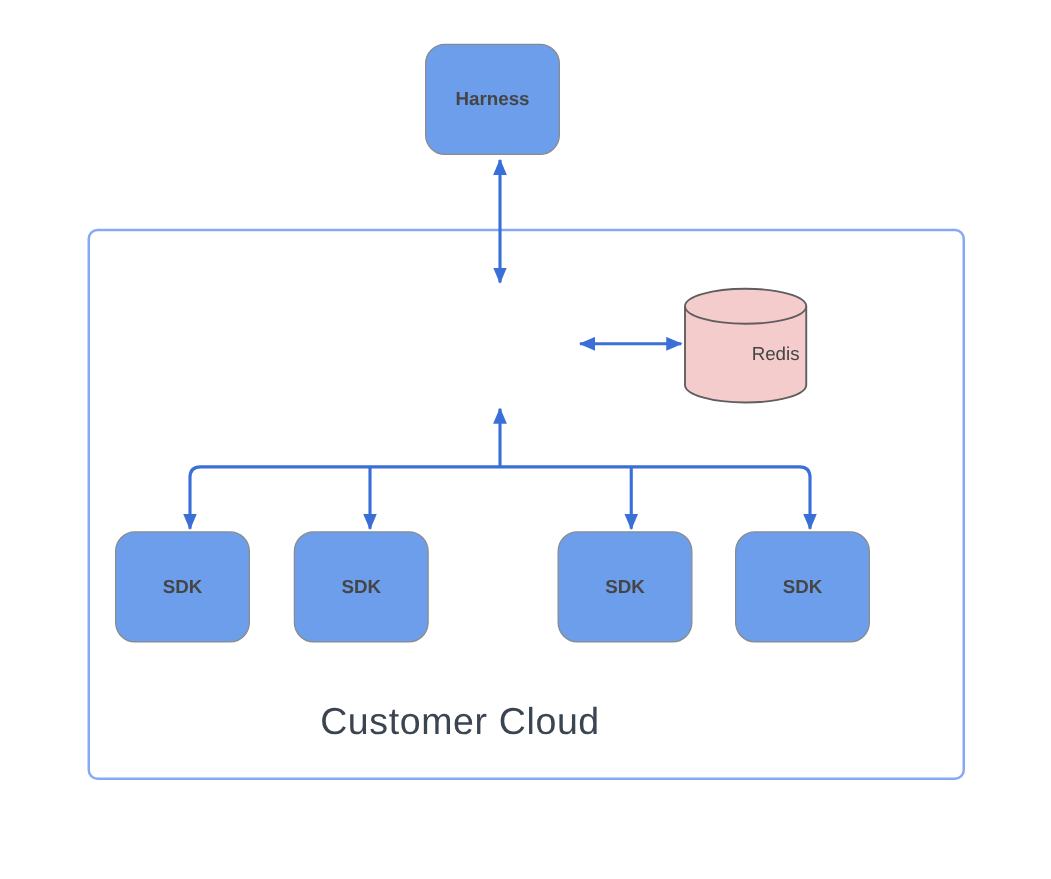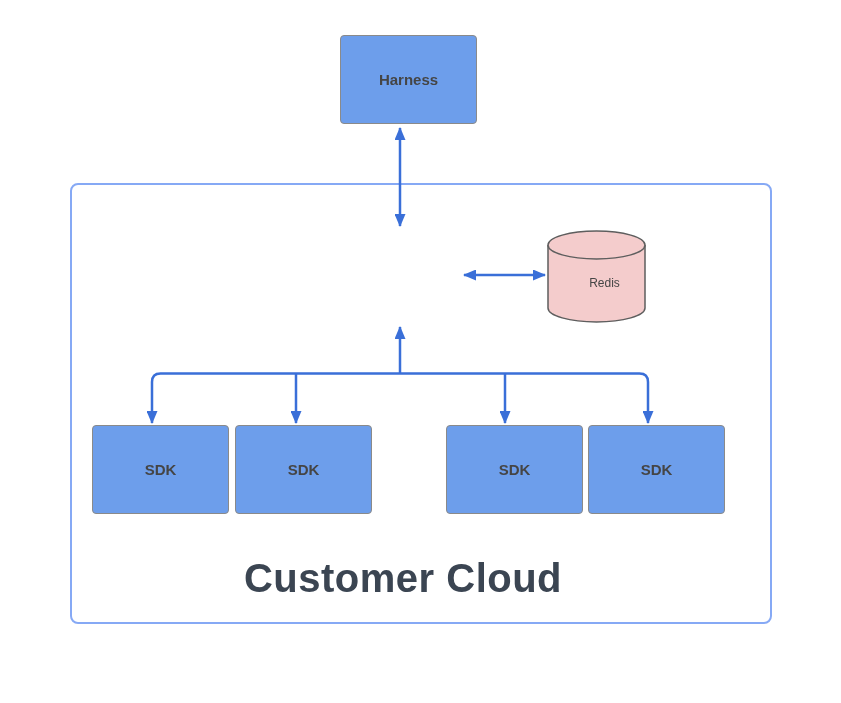--- a/index.html
+++ b/index.html
@@ -31,54 +31,55 @@
     stroke-width: 2.5px;
   }
   .ah { fill: var(--arrow, #3a6fd8); }
   .cyl-body, .cyl-top {
     fill: var(--cylinder-fill, #f4cccc);
     stroke: var(--cylinder-border, #5e5e5e);
     stroke-width: 1.5px;
   }
   .node {
     position: absolute;
-    width: 137px; height: 89px;
+    width: 108px; height: 89px;
     background: var(--node-fill, #6d9eeb);
     border: 1px solid var(--node-border, #8a8a8a);
-    border-radius: 4px;
+    border-radius: 16px;
     display: flex;
     align-items: center;
     justify-content: center;
     font-size: 15px;
     color: var(--node-label, #454545);
     z-index: 3;
     box-sizing: border-box;
   }
   .node.bold { font-weight: 700; }
   .node-harness { left: 340px; top: 35px; }
   .node-primary { left: 340px; top: 229px; height: 91px; }
   .node-sdk1 { left: 92px;  top: 425px; }
   .node-sdk2 { left: 235px; top: 425px; }
   .node-sdk3 { left: 446px; top: 425px; }
   .node-sdk4 { left: 588px; top: 425px; }
   .cyl-label {
     position: absolute;
     left: 548px; top: 268px;
     width: 113px; height: 30px;
     display: flex; align-items: center; justify-content: center;
-    font-size: 12px;
+    font-size: 15px;
     color: var(--node-label, #454545);
     z-index: 3;
+    padding-left: 16px;
   }
   .container-label {
     position: absolute;
-    left: 403px; top: 578px;
+    left: 368px; top: 578px;
     transform: translate(-50%, -50%);
-    font-size: 40px;
-    font-weight: 700;
+    font-size: 30px;
+    font-weight: 400;
     letter-spacing: 0.5px;
     color: var(--container-label, #3b4552);
     white-space: nowrap;
     z-index: 3;
   }
 </style>
 </head>
 <body>
 
 <div class="canvas">

